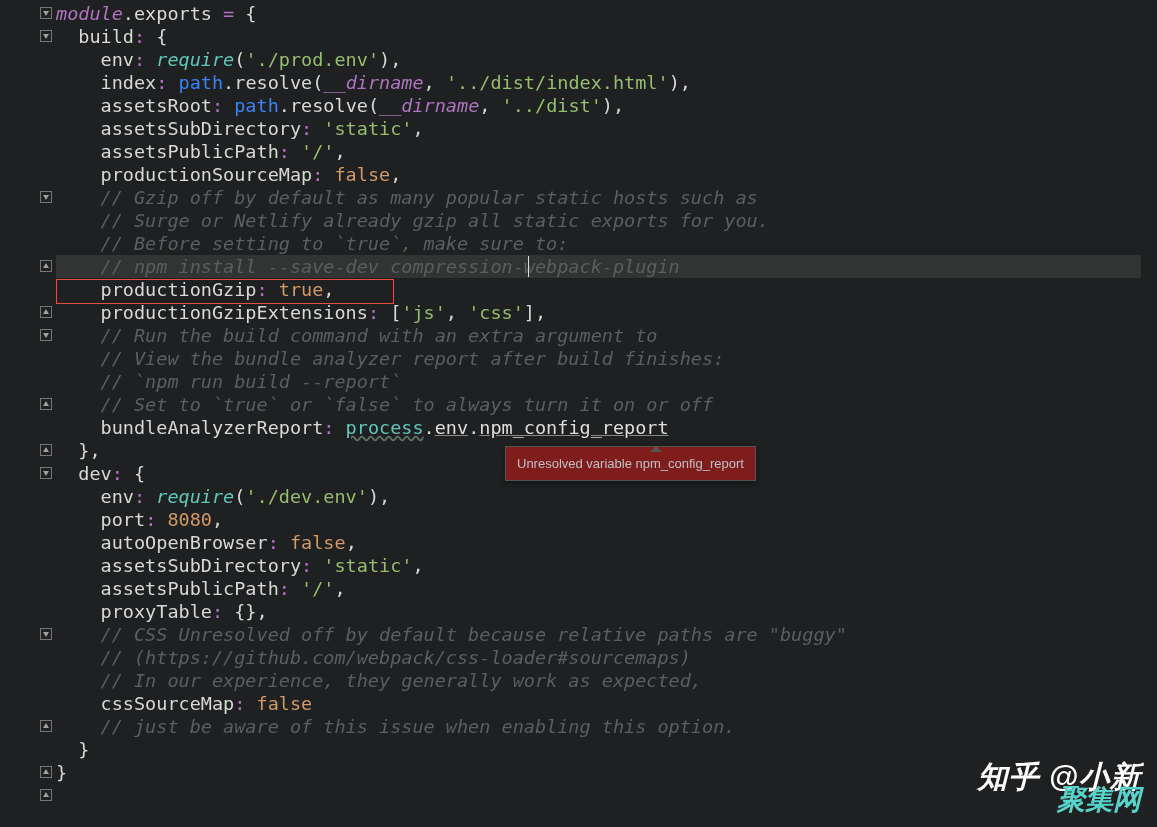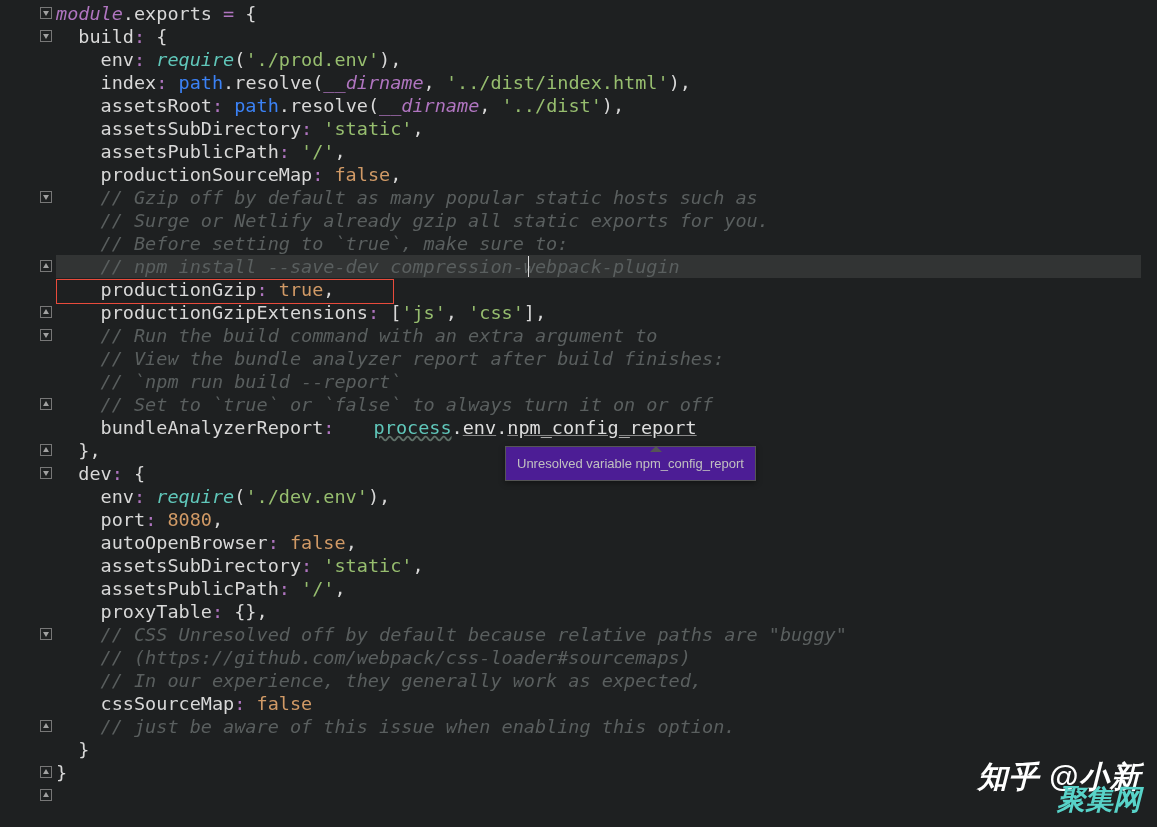--- a/index.html
+++ b/index.html
@@ -28,31 +28,31 @@
 .c-col { color: #B075C0; }
 .c-req { color: #60C7BA; font-style: italic; }
 .c-str { color: #97BE6F; }
 .c-fun { color: #3b82f6; }
 .c-dname { color: #B075C0; font-style: italic; }
 .c-bool { color: #D19A66; }
 .c-num { color: #D19A66; }
 .c-com { color: #5A5F5F; font-style: italic; }
 .c-proc { color: #60C7BA; }
 .c-underl { text-decoration: underline; text-decoration-color: #888; }
-.c-wavy { text-decoration-line: underline; text-decoration-style: wavy; text-decoration-color: #5f7068; margin-left: 28px; }
+.c-wavy { text-decoration-line: underline; text-decoration-style: wavy; text-decoration-color: #5f7068; }
 .caret {
   display: inline-block; width: 1.4px; height: 21px;
   background: #DEDEDE; vertical-align: text-bottom;
   position: absolute;
 }
 .red-box {
   position: absolute; border: 1px solid #E94B3C;
 }
 .tooltip {
-  position: absolute; background: #4c1d95;
+  position: absolute; background: #7f1d1d;
   border: 1px solid #555;
   color: #C0C0C0; font-family: sans-serif;
   font-size: 13px; padding: 5px 11px;
   box-shadow: 0 2px 6px rgba(0,0,0,.4);
 }
 .tooltip::before {
   content: ''; position: absolute; top: -7px; left: 58%;
   border: 6px solid transparent; border-bottom-color: #555;
 }
 .fold-marker {

